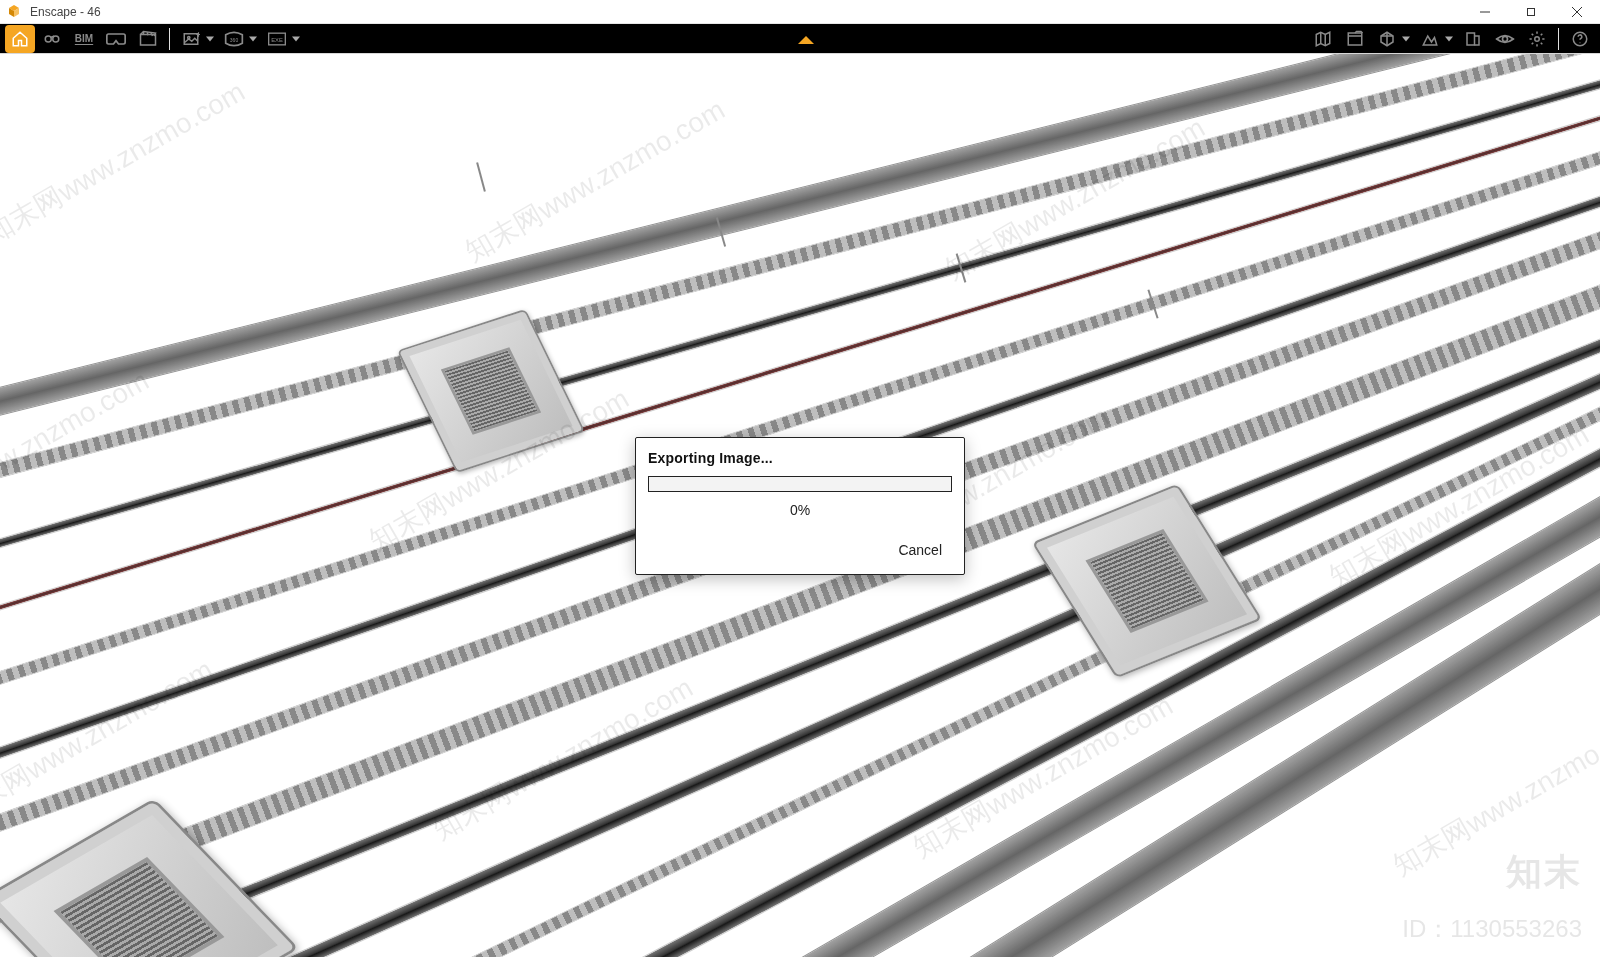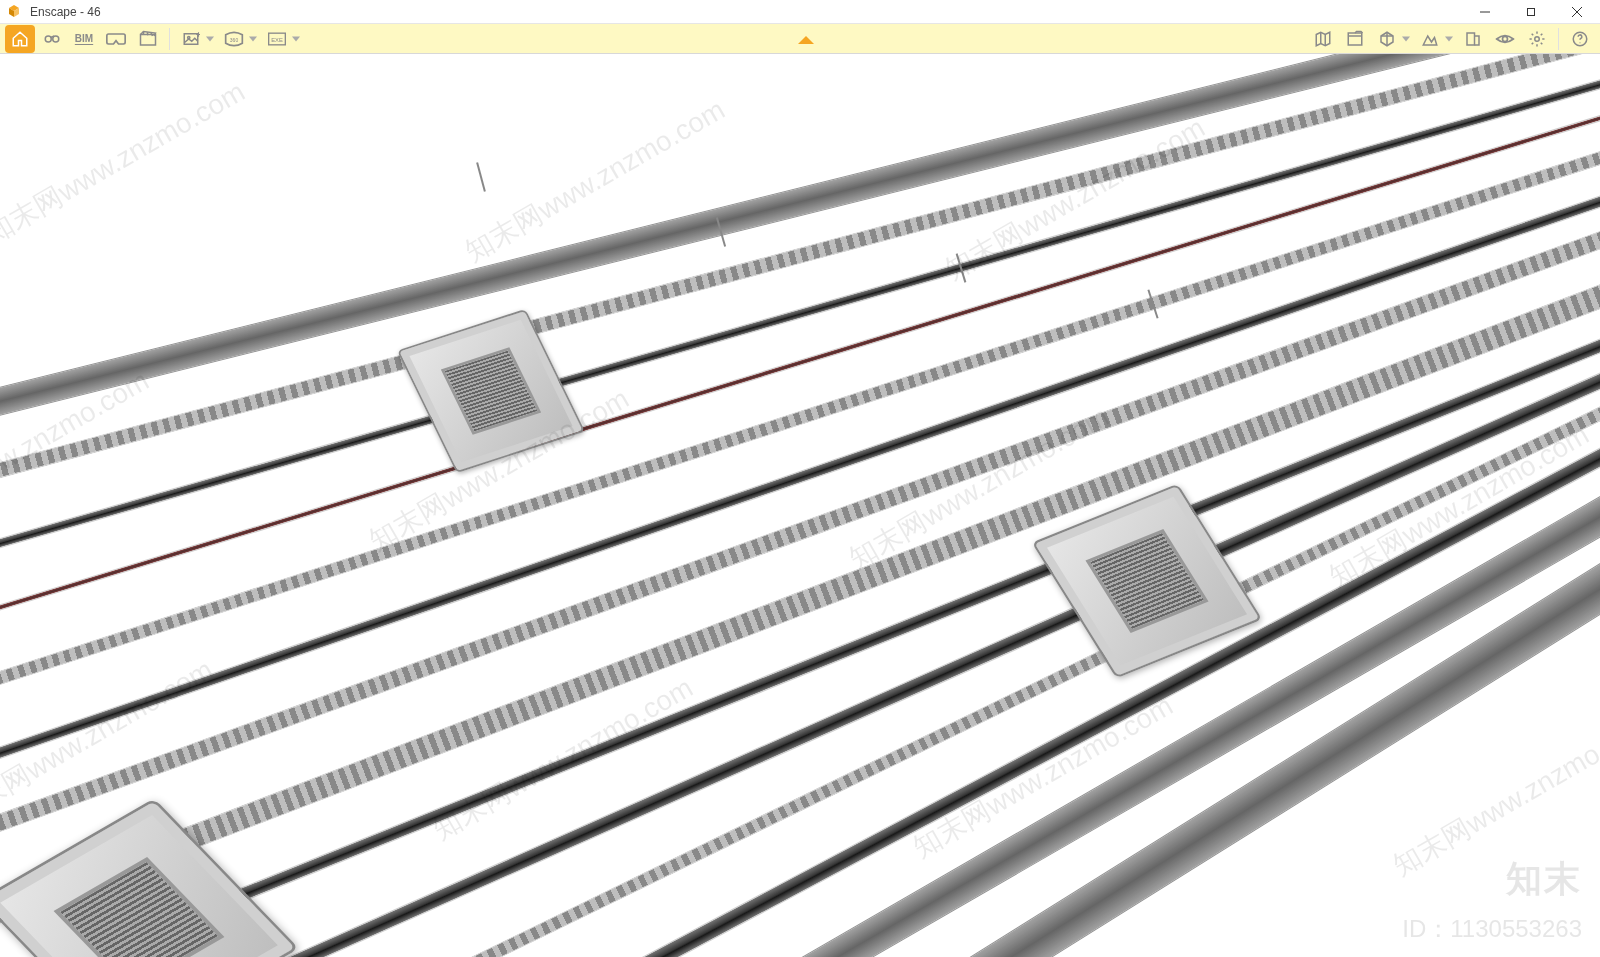--- a/index.html
+++ b/index.html
@@ -26,21 +26,21 @@
     width: 46px; height: 100%;
     display: flex; align-items: center; justify-content: center;
     color: #555;
   }
 
   
   .toolbar {
     height: 30px;
     display: flex;
     align-items: center;
-    background: #fef9c3;
+    background: #000000;
     border-bottom: 1px solid #d8d8d8;
     padding: 0 4px;
   }
   .tool-btn {
     width: 30px; height: 28px;
     display: flex; align-items: center; justify-content: center;
     color: #8a8a8a;
     border-radius: 4px;
     margin: 0 1px;
     position: relative;
@@ -140,21 +140,21 @@
   .wm-corner{
     position:absolute;
     right:18px;
     bottom:12px;
     text-align:right;
     color:#c9c9c9;
     opacity:.45;
     pointer-events:none;
   }
   .wm-corner .wm-logo{ font-size:36px; font-weight:600; letter-spacing:2px; }
-  .wm-corner .wm-id{ font-size:24px; font-weight:500; margin-top:9px; }
+  .wm-corner .wm-id{ font-size:24px; font-weight:500; margin-top:16px; }
 
   
   .modal {
     position: absolute;
     left: 50%; top: 50%;
     transform: translate(-50%, -50%);
     width: 330px;
     background: #fff;
     border: 1px solid #222;
     border-radius: 2px;
@@ -383,14 +383,22 @@
     <span style="left:26%; top:76%">知末网www.znzmo.com</span>
     <span style="left:56%; top:78%">知末网www.znzmo.com</span>
     <span style="left:86%; top:80%">知末网www.znzmo.com</span>
   </div>
 
   <div class="wm-corner">
     <div class="wm-logo">知末</div>
     <div class="wm-id">ID：1130553263</div>
   </div>
 
+  <div class="modal">
+    <div class="modal-title">Exporting Image...</div>
+    <div class="progress-outer"></div>
+    <div class="progress-pct">0%</div>
+    <div class="modal-footer">
+      <button class="cancel-btn">Cancel</button>
+    </div>
+  </div>
 
 </div>
 
 </body></html>

